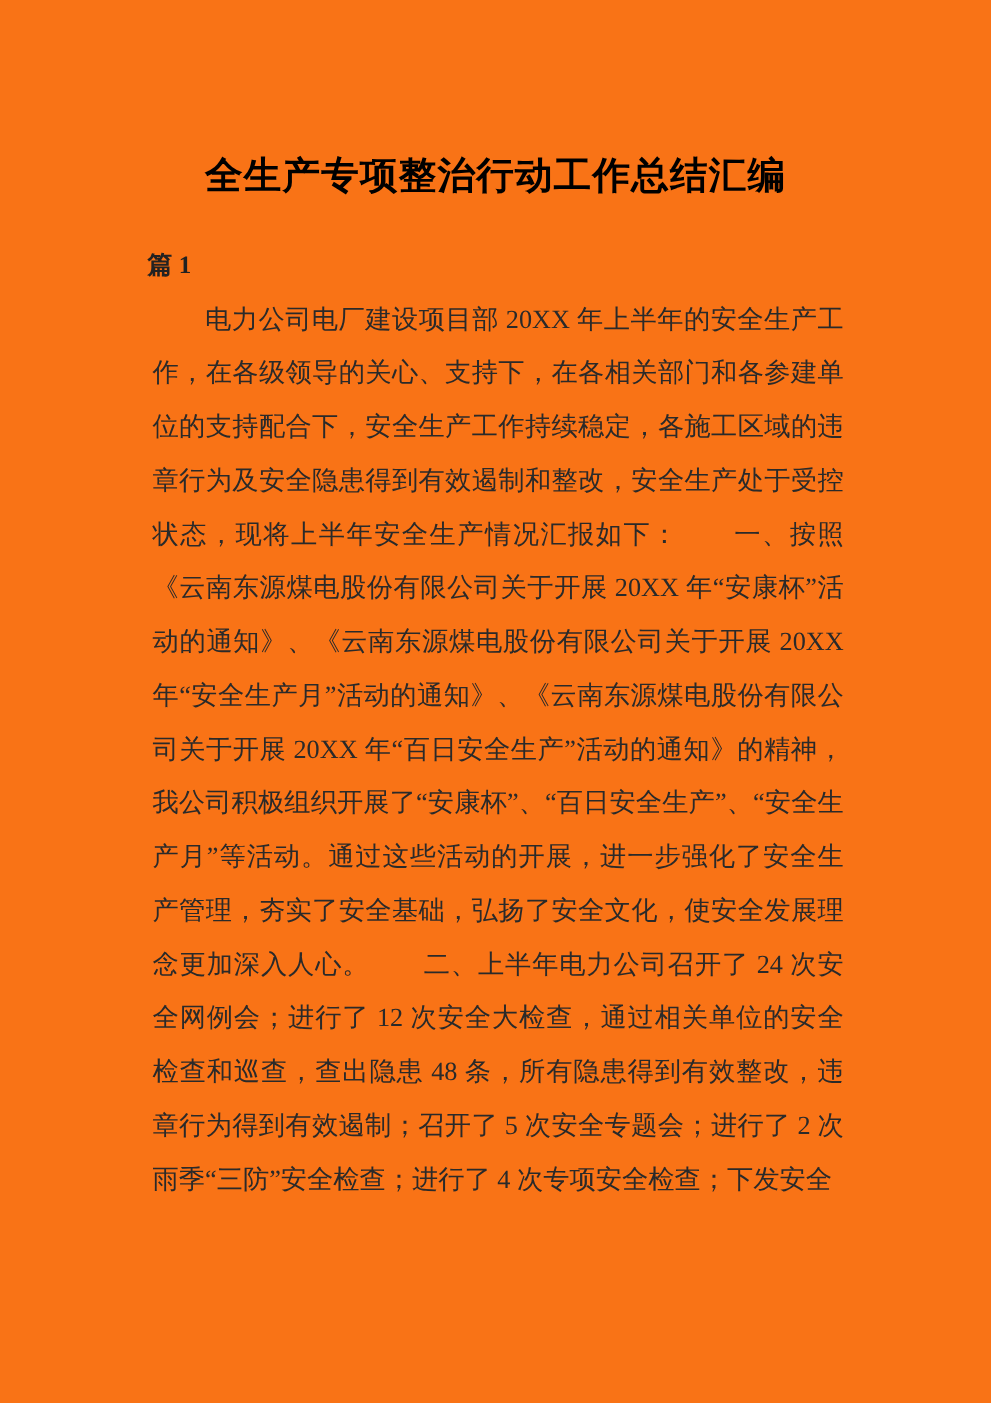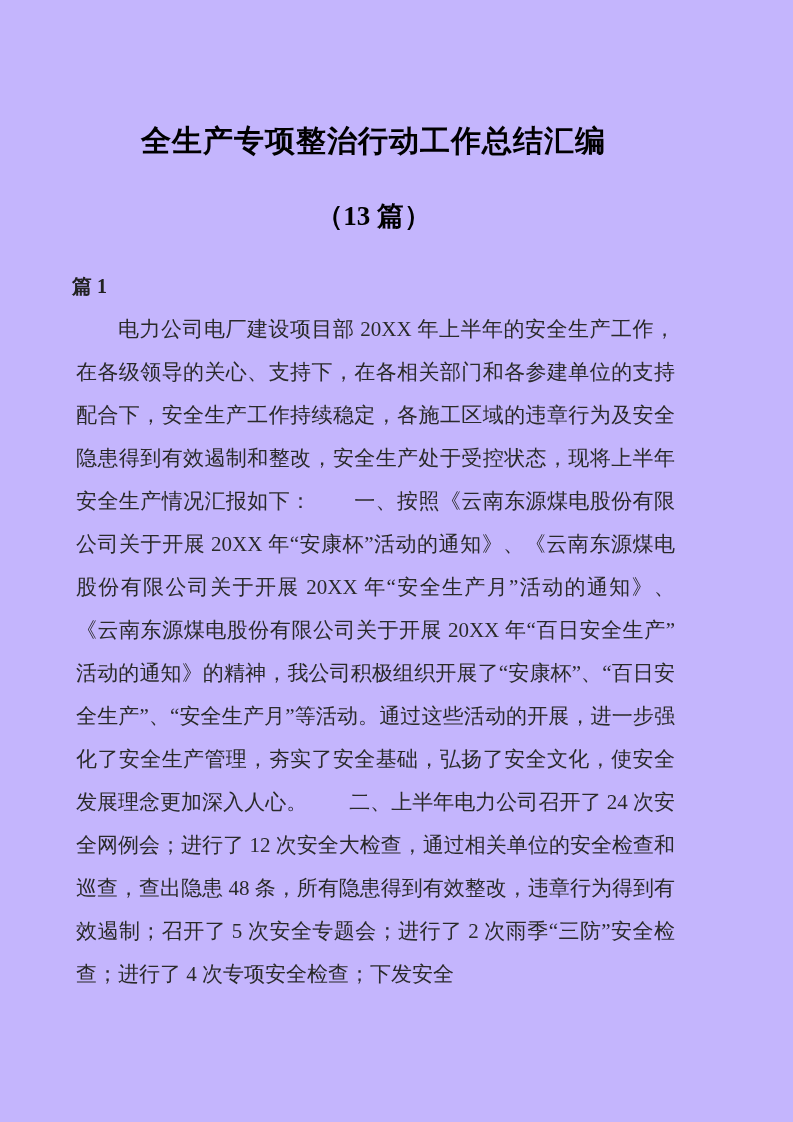--- a/index.html
+++ b/index.html
@@ -11,22 +11,22 @@
     width: 793px;
     height: 1122px;
     overflow: hidden;
     font-family: "Liberation Serif", "DejaVu Serif", serif;
     color: #1c1c1c;
   }
   .page {
     box-sizing: border-box;
     width: 793px;
     height: 1122px;
-    background: #c4b5fd;
-    padding: 120px 118px 0 72px;
+    background: #f97316;
+    padding: 120px 118px 0 118px;
   }
   .doc-title {
     margin: 0;
     font-size: 30px;
     line-height: 42px;
     font-weight: bold;
     text-align: center;
     color: #000000;
     letter-spacing: 1px;
   }
@@ -55,18 +55,17 @@
     text-indent: 2em;
     color: #2a2a2a;
   }
 </style>
 </head>
 <body>
 
 <div class="page">
   <h1 class="doc-title">全生产专项整治行动工作总结汇编</h1>
 
-  <h2 class="doc-subtitle">（13 篇）</h2>
 
   <div class="section-label">篇 1</div>
 
   <p class="body-paragraph">电力公司电厂建设项目部 20XX 年上半年的安全生产工作，在各级领导的关心、支持下，在各相关部门和各参建单位的支持配合下，安全生产工作持续稳定，各施工区域的违章行为及安全隐患得到有效遏制和整改，安全生产处于受控状态，现将上半年安全生产情况汇报如下：　　一、按照《云南东源煤电股份有限公司关于开展 20XX 年“安康杯”活动的通知》、《云南东源煤电股份有限公司关于开展 20XX 年“安全生产月”活动的通知》、《云南东源煤电股份有限公司关于开展 20XX 年“百日安全生产”活动的通知》的精神，我公司积极组织开展了“安康杯”、“百日安全生产”、“安全生产月”等活动。通过这些活动的开展，进一步强化了安全生产管理，夯实了安全基础，弘扬了安全文化，使安全发展理念更加深入人心。　　二、上半年电力公司召开了 24 次安全网例会；进行了 12 次安全大检查，通过相关单位的安全检查和巡查，查出隐患 48 条，所有隐患得到有效整改，违章行为得到有效遏制；召开了 5 次安全专题会；进行了 2 次雨季“三防”安全检查；进行了 4 次专项安全检查；下发安全</p>
 </div>
 
 </body></html>

